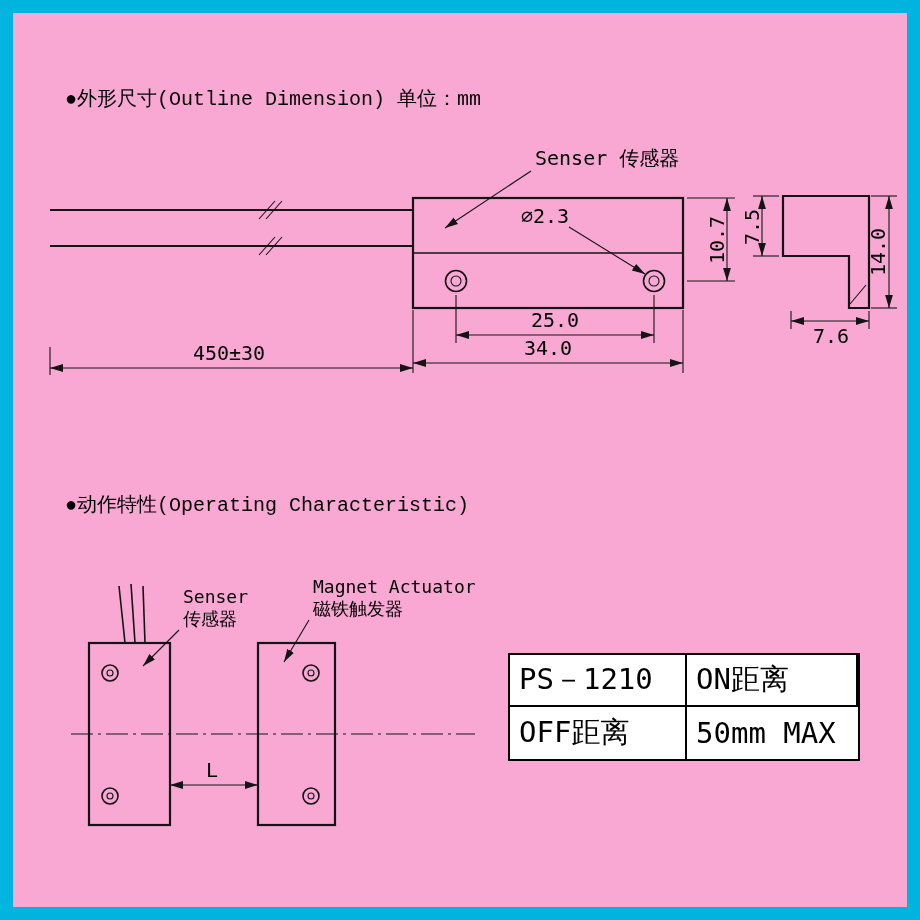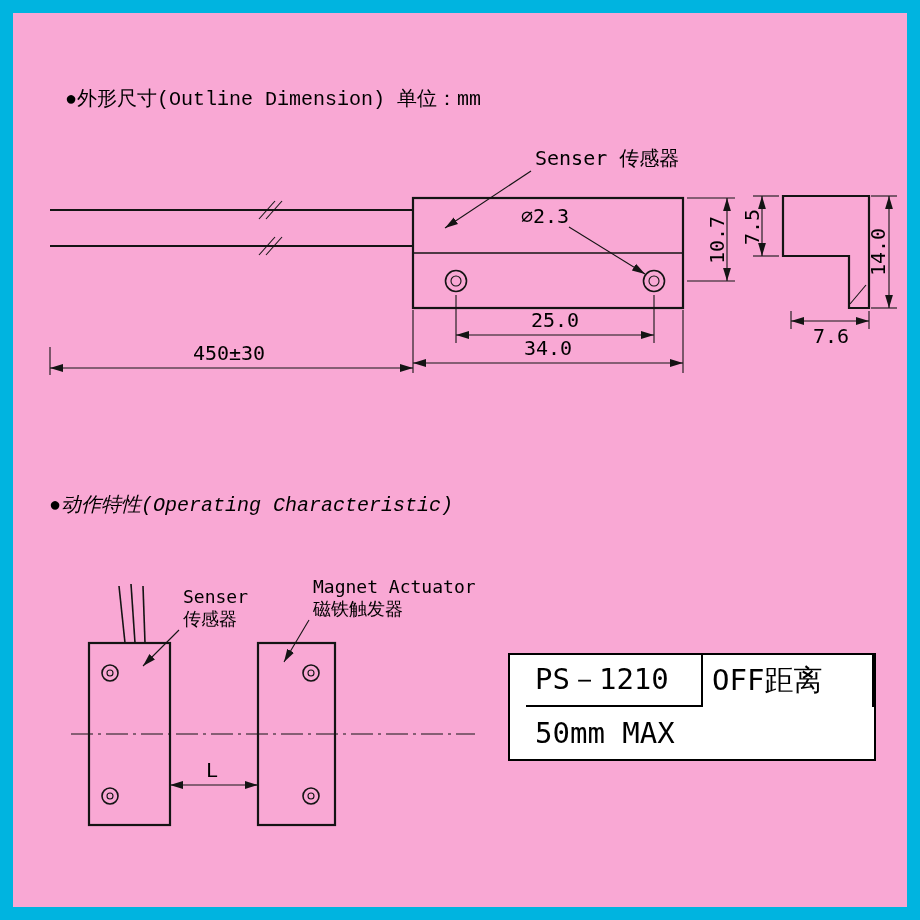--- a/index.html
+++ b/index.html
@@ -7,39 +7,38 @@
   body { font-family:"Liberation Mono","DejaVu Sans Mono",monospace; }
   .page {
     position:relative; width:920px; height:920px; background:#f9a8d4;
     border:13px solid #00b4e0; overflow:hidden;
   }
   .heading {
     position:absolute; color:#000; font-size:20px; white-space:nowrap;
     font-family:"Liberation Mono","DejaVu Sans Mono",monospace;
   }
   #heading-outline { left:52px; top:72px; }
-  #heading-operating { left:36px; top:478px;font-style:italic; }
+  #heading-operating { left:52px; top:478px; }
 
   svg.drawing { position:absolute; left:0; top:0; width:920px; height:920px; }
 
   .ln   { stroke:#141414; stroke-width:2.2; fill:none; }
   .md   { stroke:#141414; stroke-width:1.6; fill:none; }
   .thin { stroke:#141414; stroke-width:1.1; fill:none; }
   .dim  { stroke:#141414; stroke-width:1.1; fill:none;
           marker-start:url(#arrow); marker-end:url(#arrow); }
   .lead { stroke:#141414; stroke-width:1.1; fill:none; marker-end:url(#arrow); }
   .cl   { stroke:#141414; stroke-width:1; fill:none; stroke-dasharray:22 5 3 5; }
   text.t { fill:#000; font-family:"DejaVu Sans Mono",monospace; font-size:20px; }
   text.small { font-size:18px; }
 
   .spec-table {
     position:absolute; left:495px; top:640px; background:#fff;
     display:grid; grid-template-columns:177px 171px; grid-auto-rows:52px;
     border:2px solid #000;
-    padding-left:16px;
   }
   .cell {
     display:flex; align-items:center; padding-left:9px; font-size:29px;
     color:#000; white-space:nowrap; overflow:hidden;
     font-family:"DejaVu Sans Mono",monospace;
   }
   .cb { border-bottom:2px solid #000; }
   .cr { border-right:2px solid #000; }
 </style>
 </head>
@@ -175,17 +174,18 @@
 
       <g>
         <line class="dim" x1="157" y1="772" x2="245" y2="772"></line>
         <text class="t" x="199" y="764" text-anchor="middle">L</text>
       </g>
     </g>
   </svg>
 
   <div class="spec-table">
     <div class="cell cb cr">PS－1210</div>
+    <div class="cell cb cr">ON距离</div>
     <div class="cell cr">OFF距离</div>
     <div class="cell">50mm MAX</div>
   </div>
 
 </div>
 
 </body></html>

